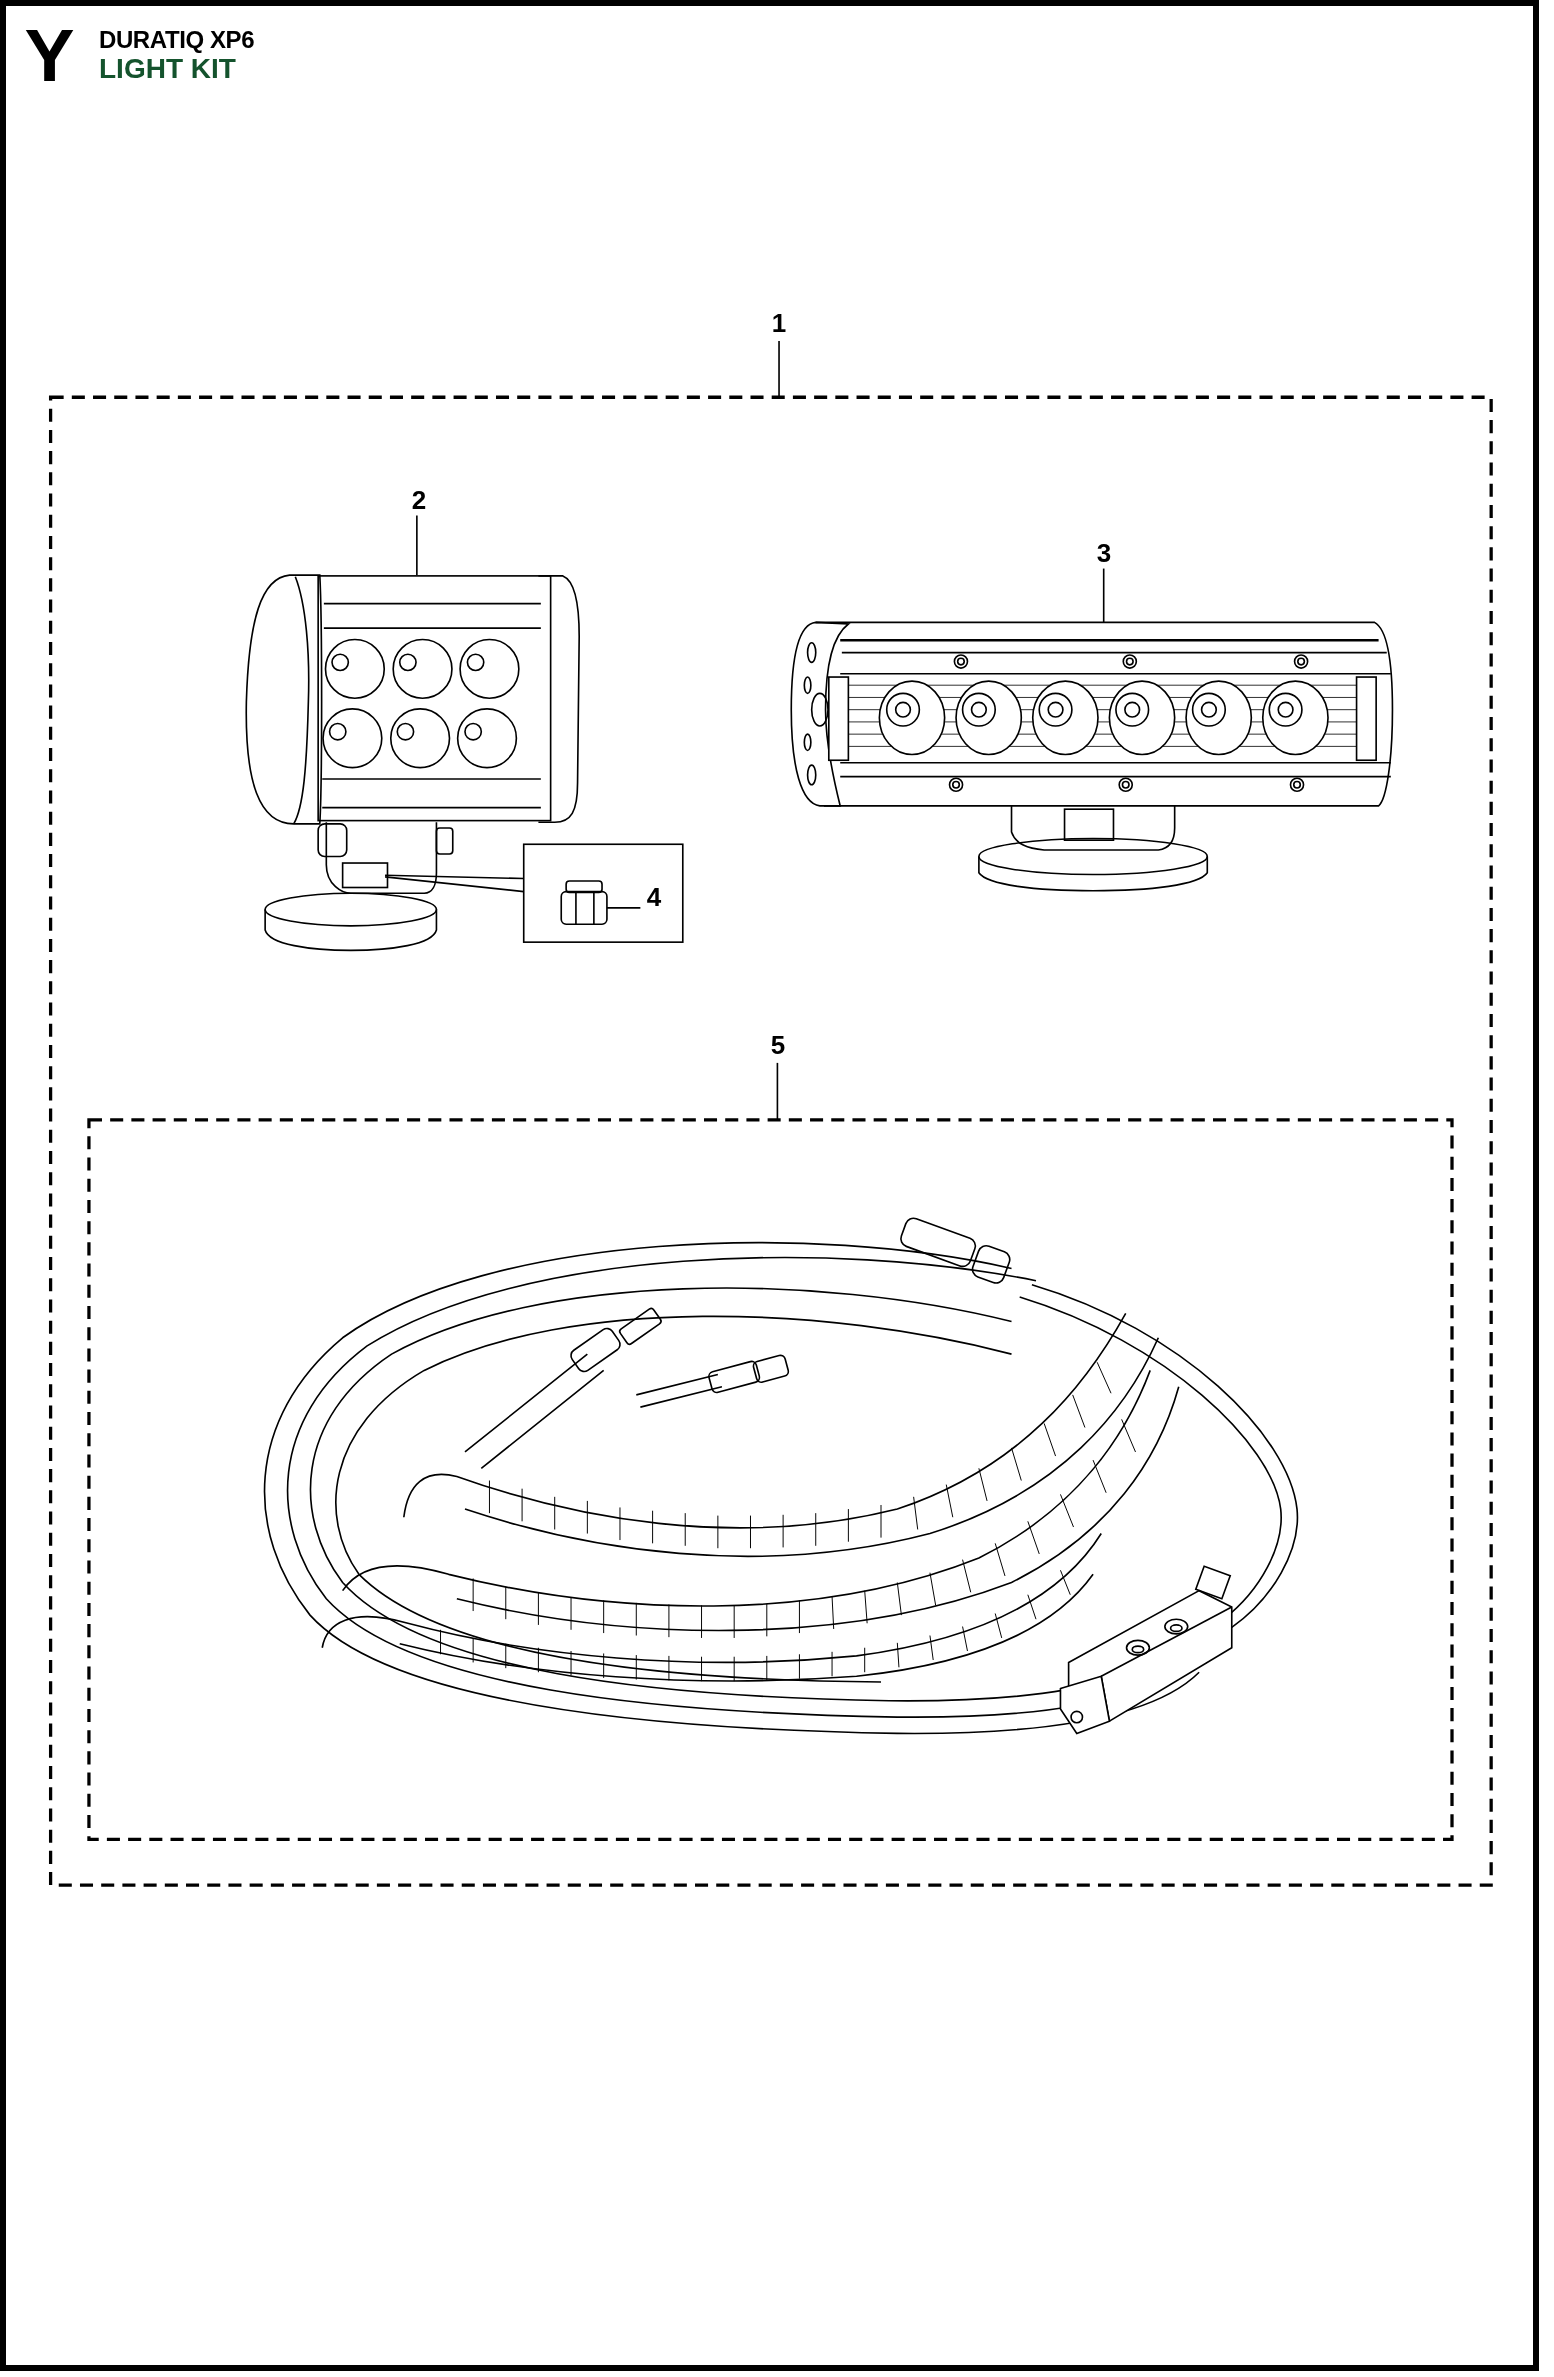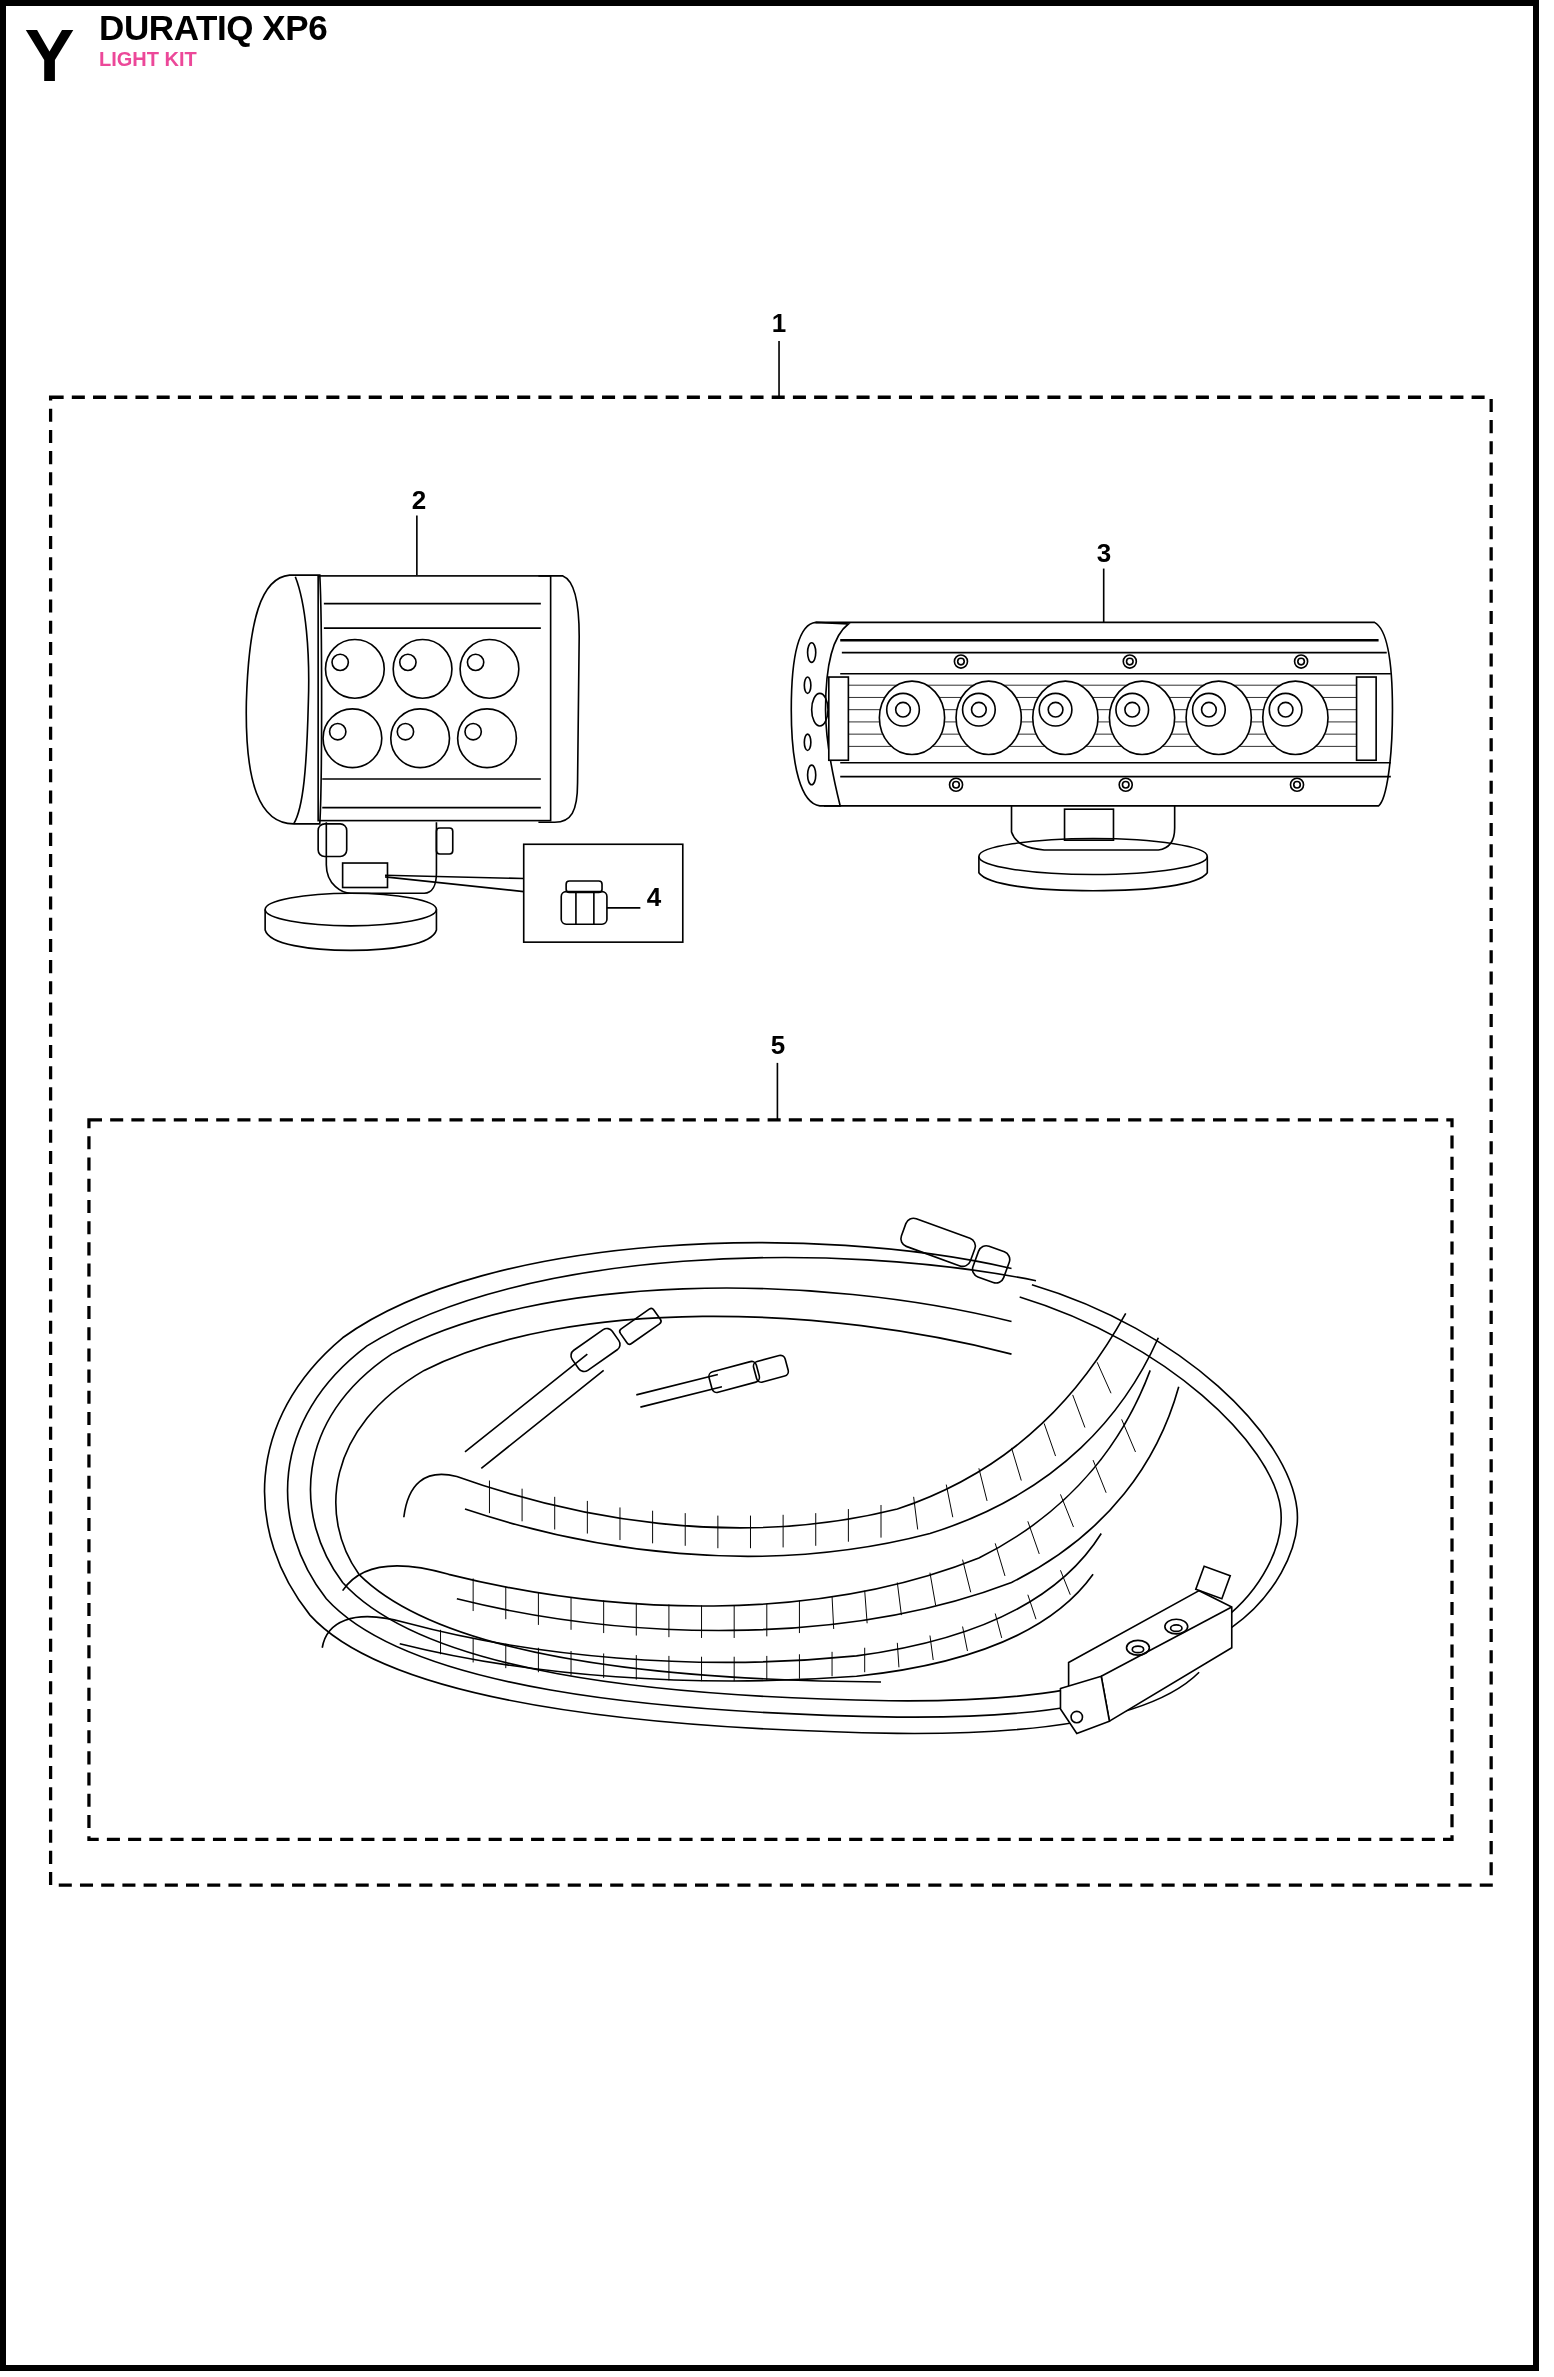--- a/index.html
+++ b/index.html
@@ -1,20 +1,20 @@
 <!DOCTYPE html>
 <html style="font-size:13px"><head>
 <meta charset="utf-8">
 <style>
   html, body { margin: 0; padding: 0; background: #ffffff; }
   body { width: 1554px; height: 2377px; position: relative; overflow: hidden; font-family: "Liberation Sans", sans-serif; }
   .frame { position: absolute; left: 0; top: 0; width: 1527px; height: 2359px; border: 6.5px solid #000; background: #fff; }
   .hdr-letter { position: absolute; left: 24.5px; top: 18px; font-size: 75px; font-weight: 700; line-height: 1; color: #000; font-family: "Liberation Sans", sans-serif; }
-  .hdr-title { position: absolute; left: 99px; top: 14px; font-size: 35px; font-weight: 700; line-height: 28px; color: #000; letter-spacing: -0.4px; font-family: "Liberation Sans", sans-serif; }
-  .hdr-sub { position: absolute; left: 99px; top: 45px; font-size: 20px; font-weight: 700; line-height: 28px; color: #ec4899; font-family: "Liberation Sans", sans-serif; }
+  .hdr-title { position: absolute; left: 99px; top: 26px; font-size: 24px; font-weight: 700; line-height: 28px; color: #000; letter-spacing: -0.4px; font-family: "Liberation Sans", sans-serif; }
+  .hdr-sub { position: absolute; left: 99px; top: 55px; font-size: 28px; font-weight: 700; line-height: 28px; color: #14532d; font-family: "Liberation Sans", sans-serif; }
   .callout { position: absolute; font-size: 26px; font-weight: 700; color: #000; line-height: 1; font-family: "Liberation Sans", sans-serif; transform: translateX(-50%); }
   svg.art { position: absolute; left: 0; top: 0; }
 </style>
 </head>
 <body>
 
 <div class="frame"></div>
 
 <div class="hdr-letter">Y</div>
 <div class="hdr-title">DURATIQ XP6</div>

